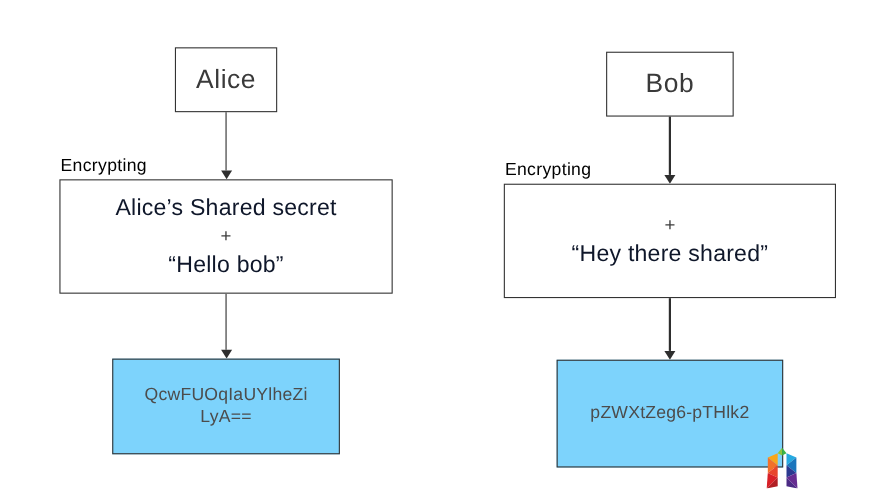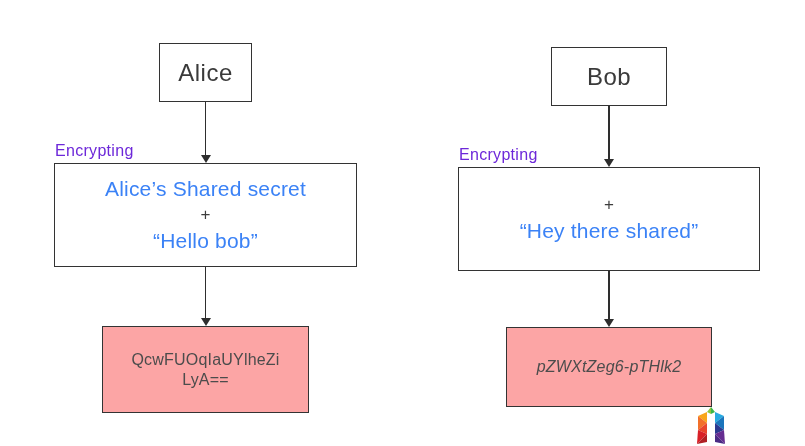--- a/index.html
+++ b/index.html
@@ -45,43 +45,43 @@
     border-right: 5px solid transparent;
     border-top: 8px solid #2e2e2e;
   }
   .arrow-1 { height: 61px; }
   .flow--alice .arrow-2 { height: 59px; }
   .flow--bob   .arrow-2 { height: 56px; }
 
   .secret-wrap { position: relative; width: 100%; }
   .stage-label {
     position: absolute; top: -21px; left: 1px;
-    font-size: 16px; color: #6d28d9; letter-spacing: 0.3px;
+    font-size: 16px; color: #000000; letter-spacing: 0.3px;
   }
   .secret-box {
     width: 100%; height: 104px;
     border: 1.5px solid #333333;
     box-sizing: border-box;
     display: flex; flex-direction: column;
     align-items: center; justify-content: center;
     gap: 4px;
     background: #ffffff;
   }
-  .secret-line { font-size: 21px; color: #3b82f6; letter-spacing: 0.2px; }
+  .secret-line { font-size: 21px; color: #0f172a; letter-spacing: 0.2px; }
   .secret-plus { font-size: 17px; color: #3d3d3d; }
 
   .cipher-box {
     border: 1.5px solid #333333;
     box-sizing: border-box;
     display: flex; flex-direction: column;
     align-items: center; justify-content: center;
-    background: #fca5a5;
+    background: #7dd3fc;
   }
   .flow--alice .cipher-box { width: 207px; height: 87px; }
-  .flow--bob   .cipher-box { width: 206px; height: 80px; font-style: italic; }
+  .flow--bob   .cipher-box { width: 206px; height: 98px; }
   .cipher-line {
     font-size: 16px; line-height: 20px;
     color: #4c4c4c; letter-spacing: 0.2px;
     white-space: nowrap;
   }
 
   .logo {
     position: absolute;
     left: 695px; top: 404px;
     width: 32px; height: 40px;

